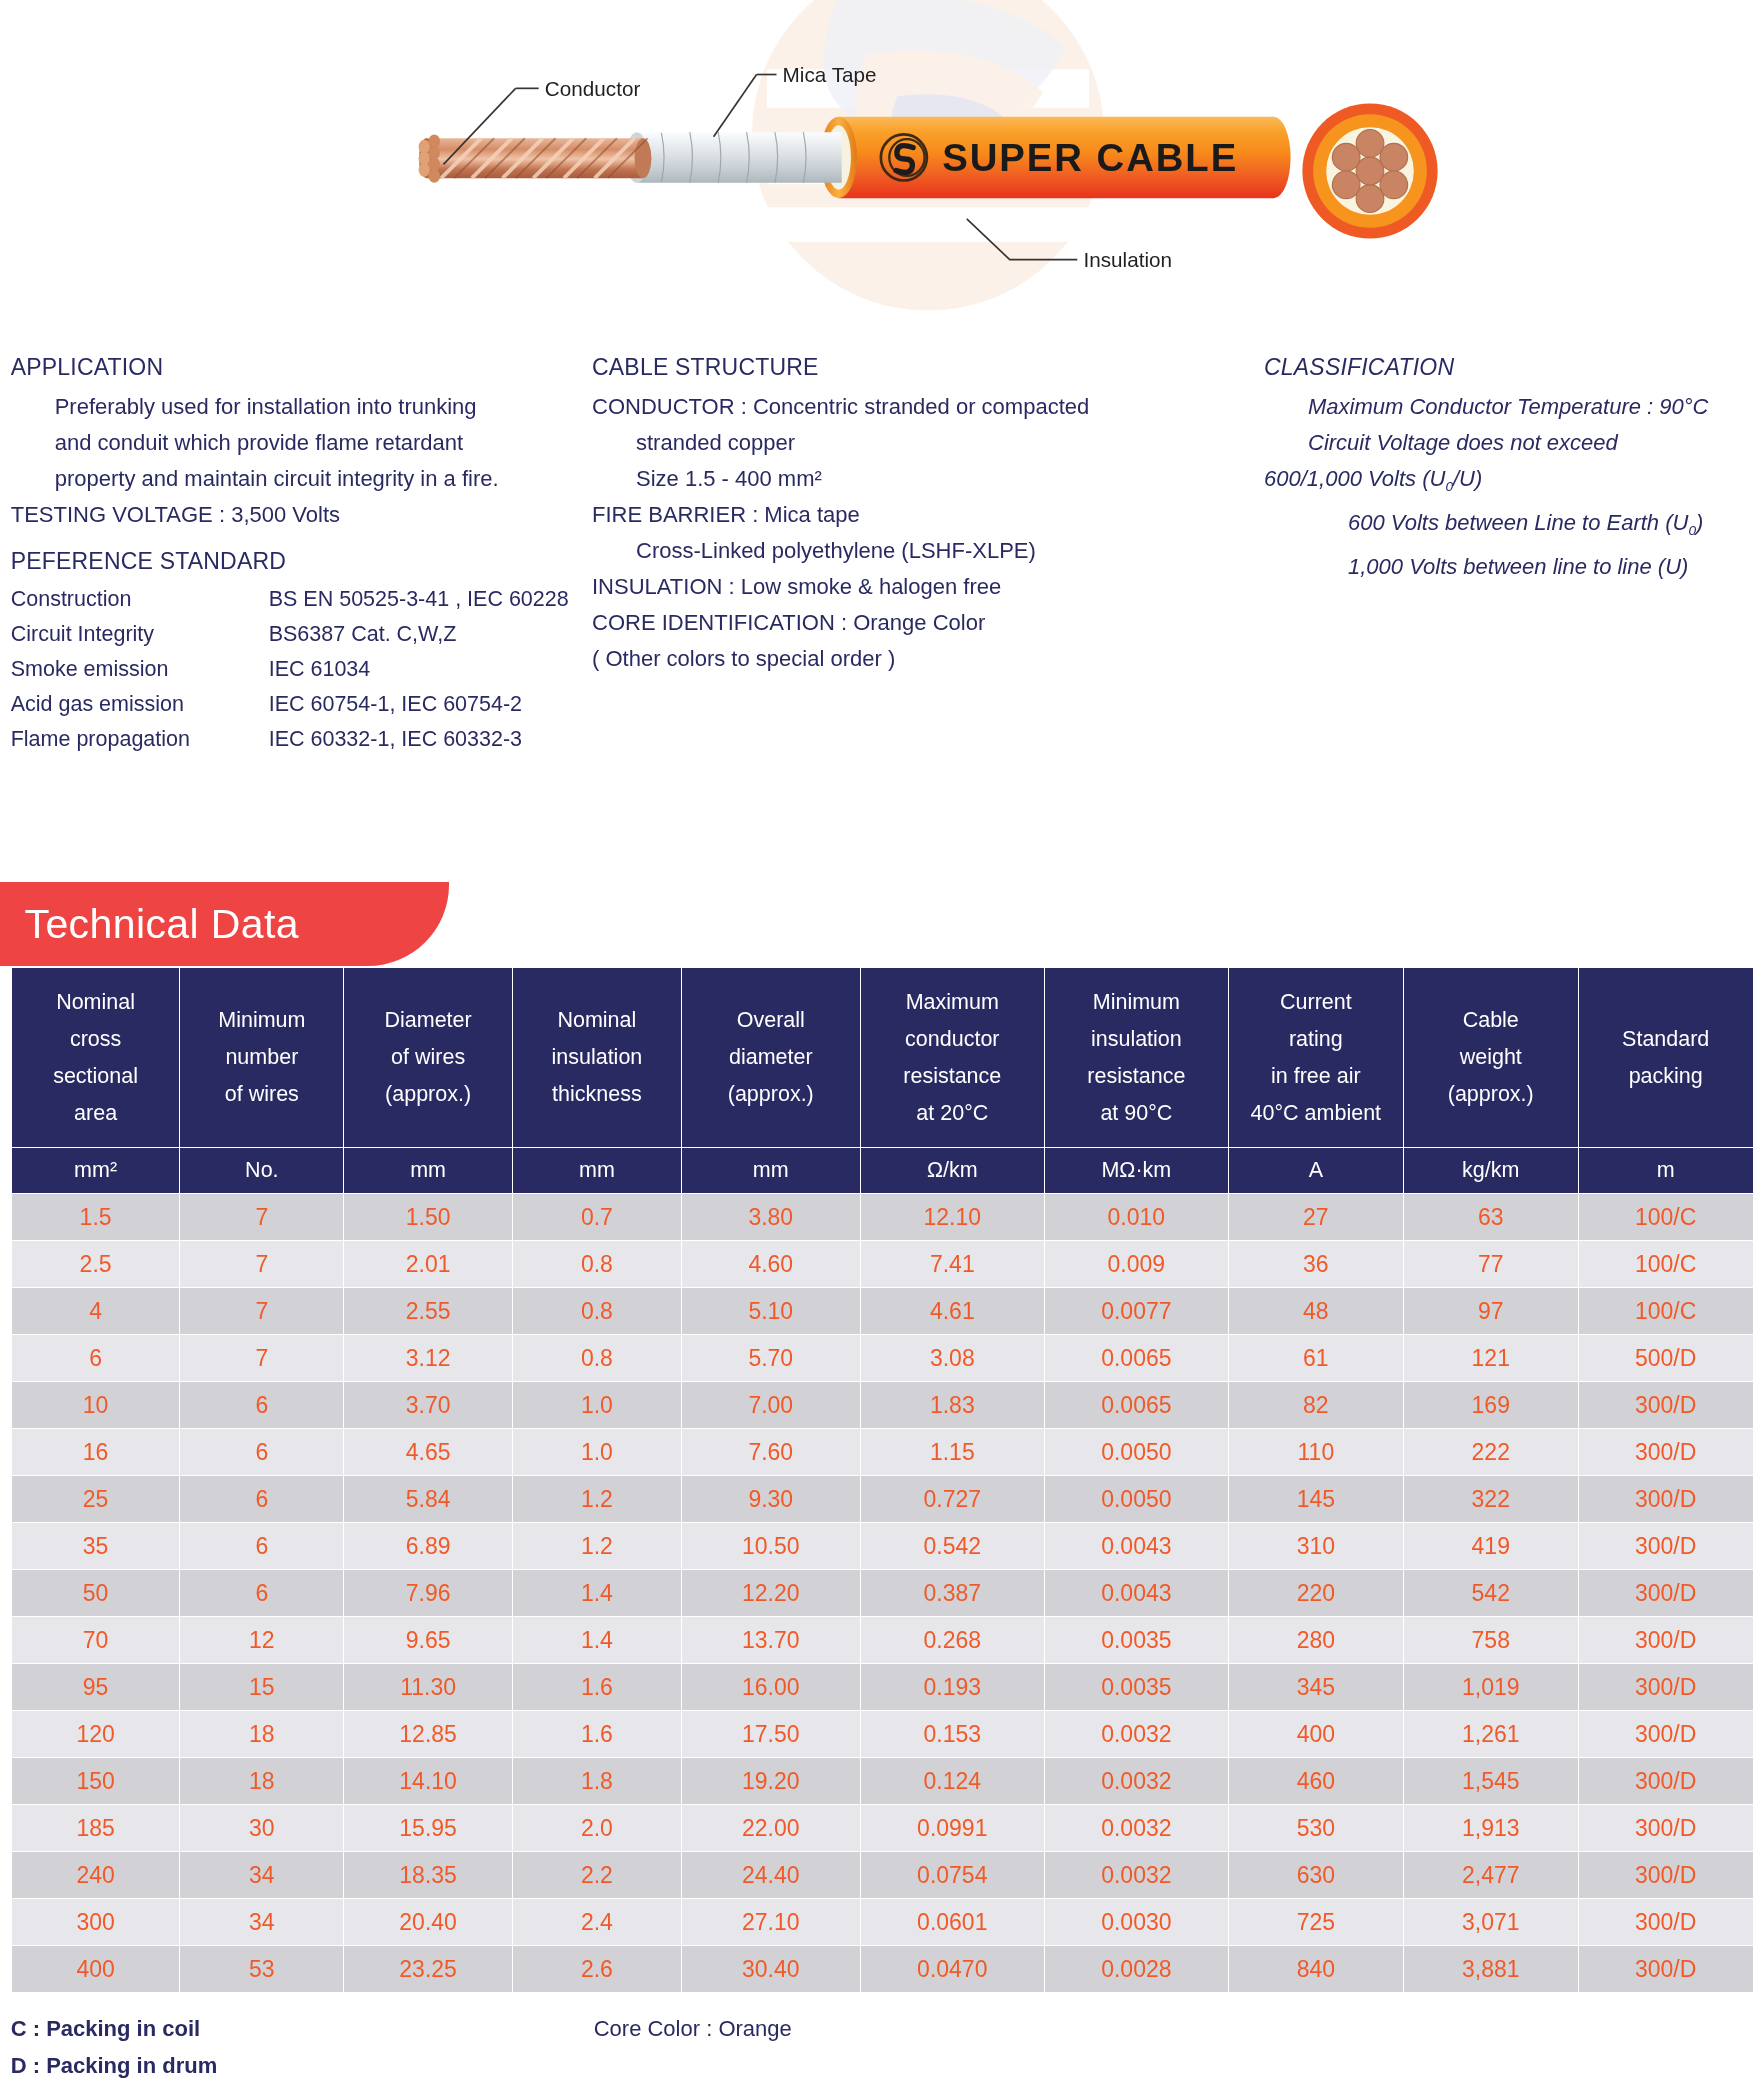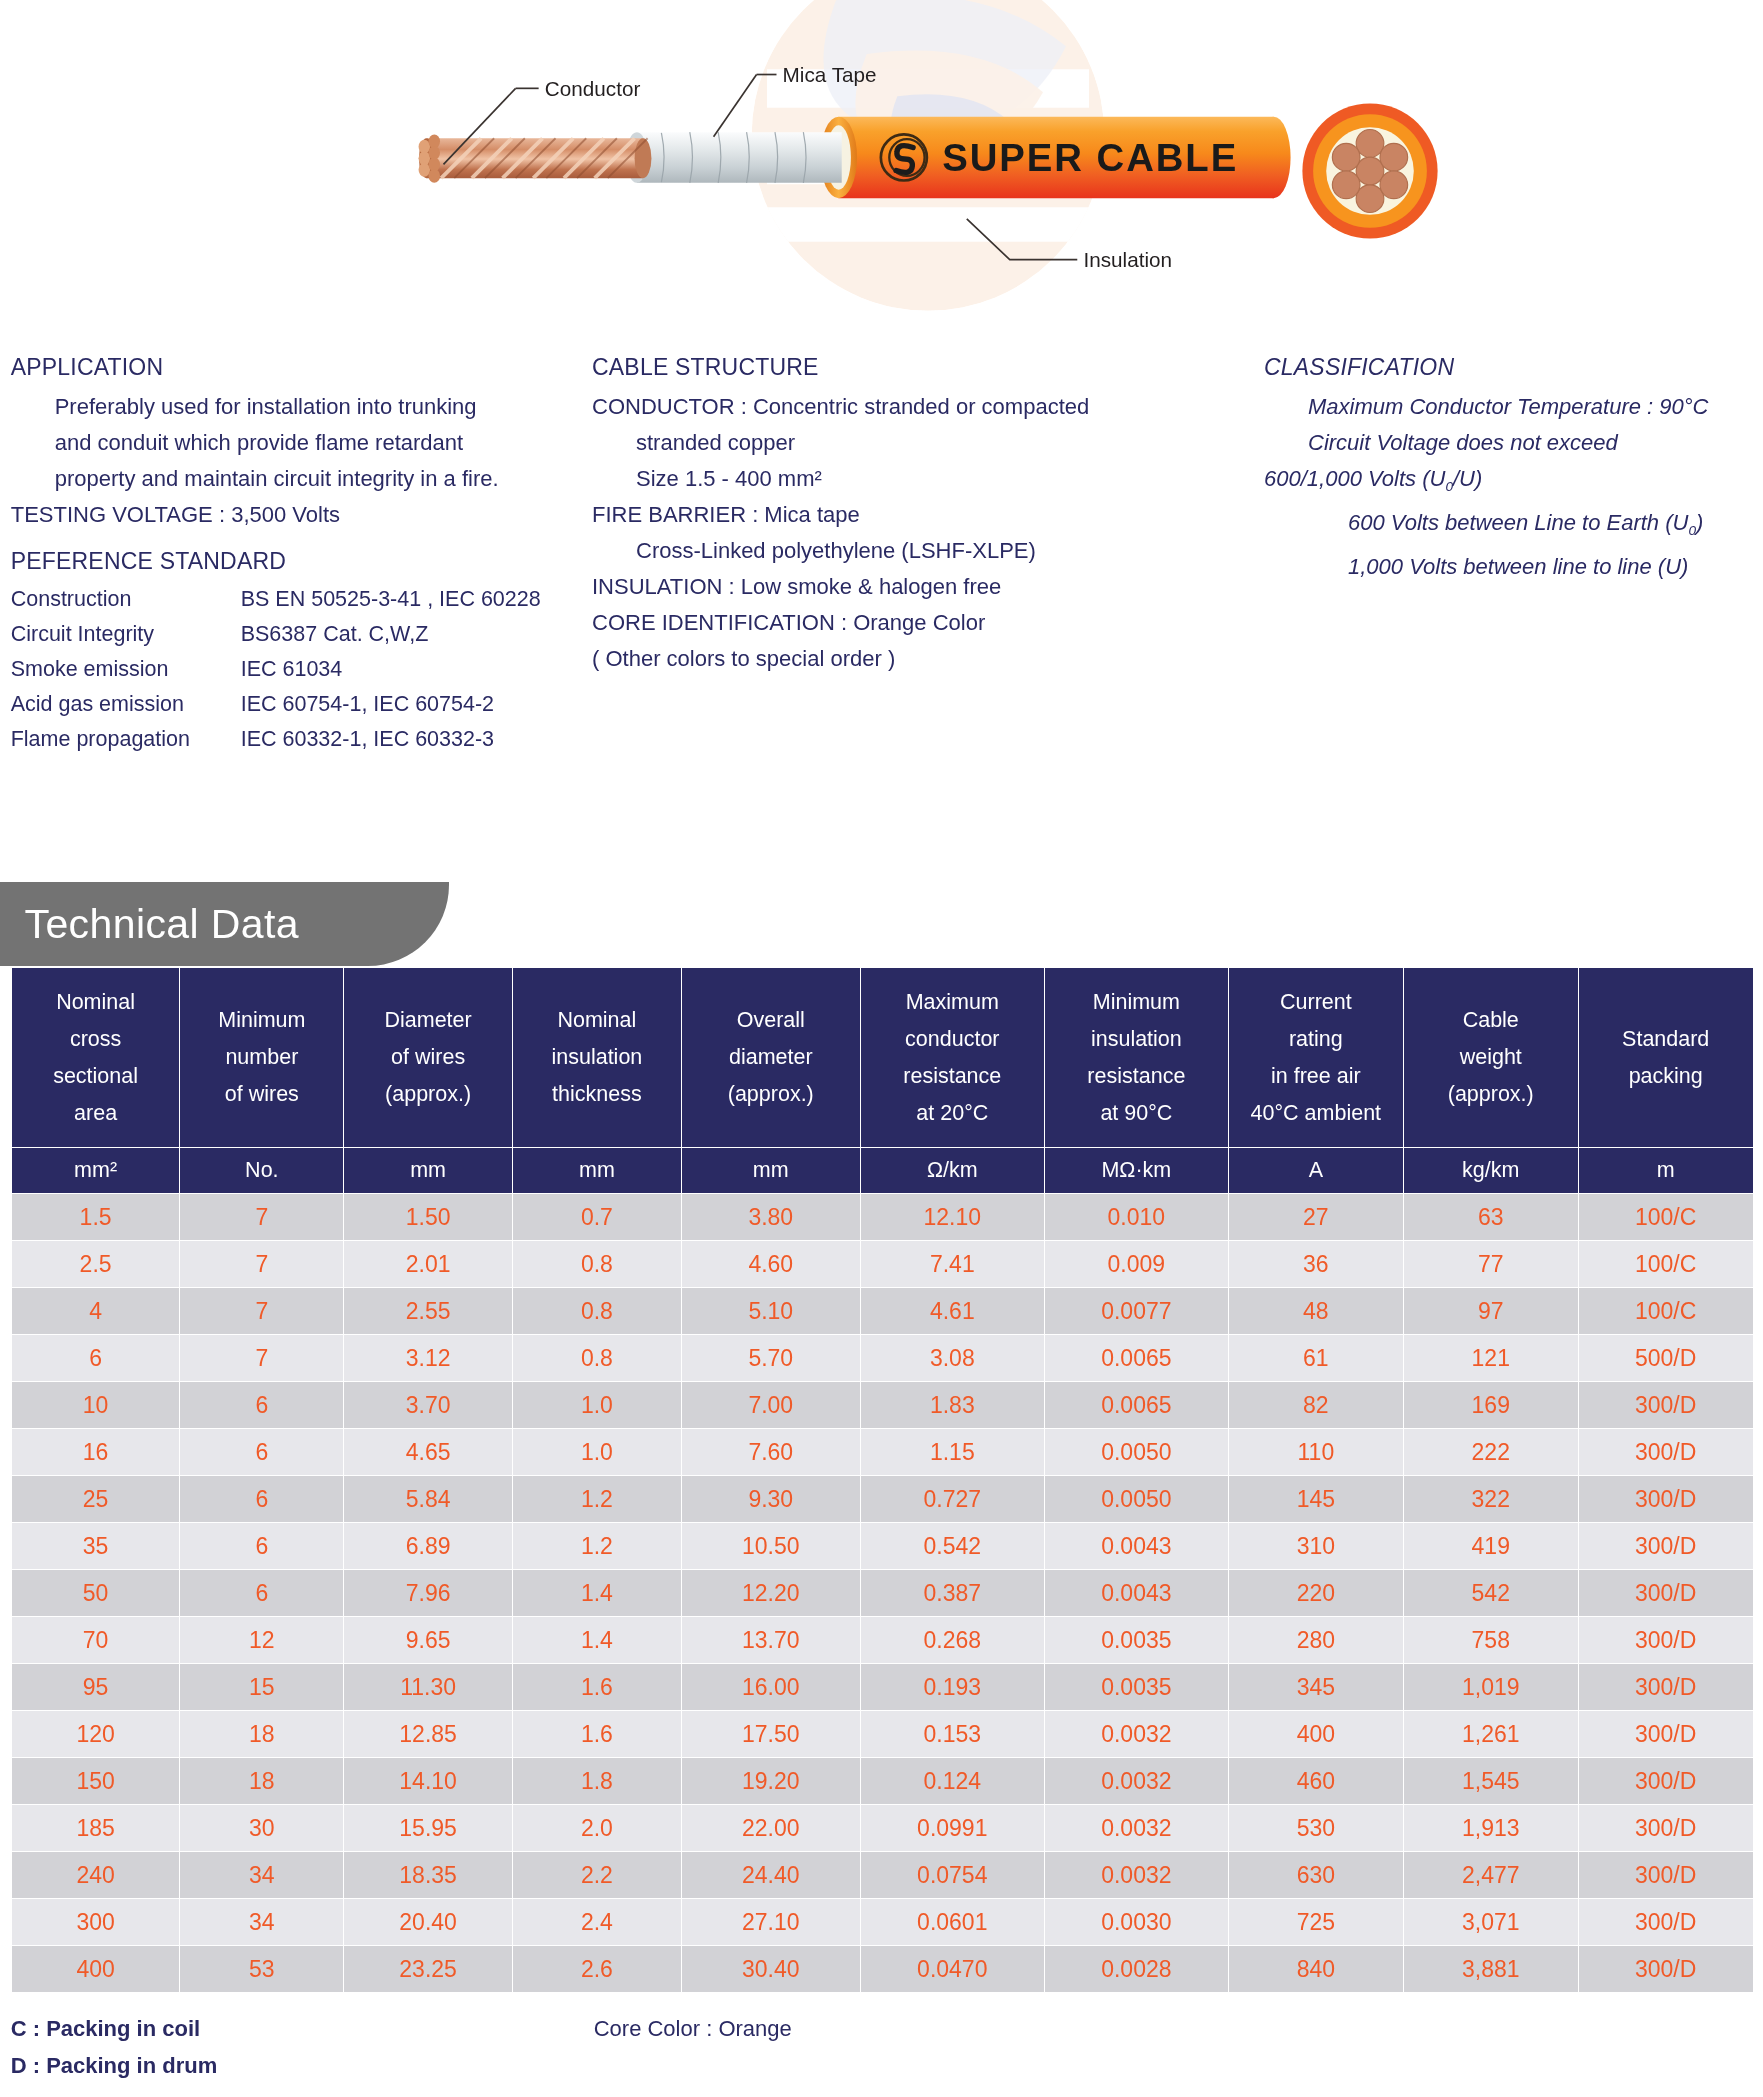--- a/index.html
+++ b/index.html
@@ -35,29 +35,29 @@
   .col-class { left: 1264px; width: 529px; font-style: italic; }
 
   .sec-title { font-size: 23px; letter-spacing: 0.2px; margin: 0 0 7.7px 0; font-weight: 400; }
   .body-line { font-size: 22px; line-height: 36px; font-weight: 400; white-space: nowrap; }
   .indent1 { padding-left: 44px; }
   .indent2 { padding-left: 84px; }
 
   .std-table { margin-top: 1.5px; }
   .std-row { display:flex; font-size: 21.5px; line-height: 35px; }
   .std-name { width: 230px; flex: none; }
-  .std-val  { flex: 1; }
+  .std-val  { flex: 1; margin-left: 28px; }
 
   sub { font-size: .62em; vertical-align: -.38em; }
 
   
   .td-banner {
     position: absolute; left: 0; top: 882px;
     width: 449px; height: 84px;
-    background: #737373;
+    background: #ef4444;
     border-radius: 0 0 81px 0;
     display: flex; align-items: center;
   }
   .td-banner span {
     color: #ffffff; font-size: 41px; font-weight: 400;
     padding-left: 24.5px; letter-spacing: 0.4px;
   }
 
   
   .tbl-wrap { position: absolute; left: 10.7px; top: 967px; width: 1743px; }

